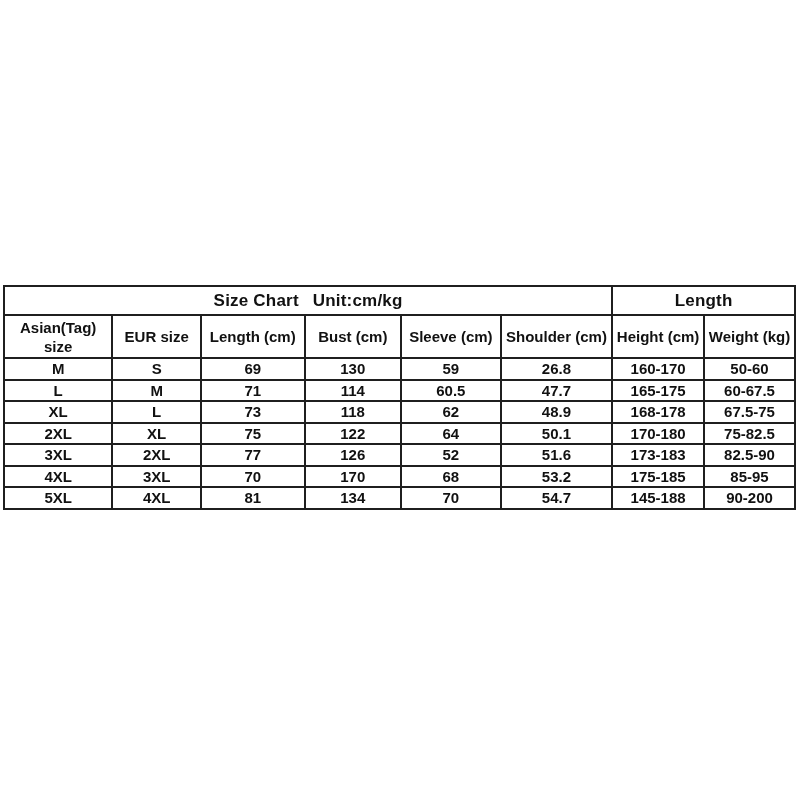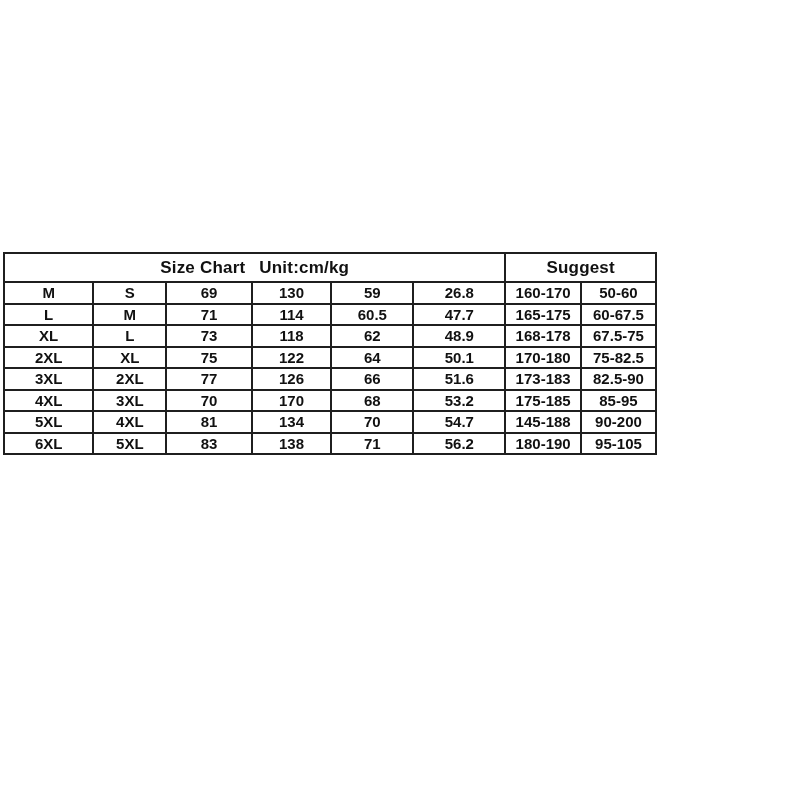--- a/index.html
+++ b/index.html
@@ -15,22 +15,22 @@
     color:var(--text-color);
     position:relative;
     overflow:hidden;
   }
   .canvas{
     position:absolute;inset:0;
     background:var(--bg-color);
   }
   table.size-table{
     position:absolute;
-    left:3px;top:252px;
-    width:654px;
+    left:3px;top:285px;
+    width:793px;
     border-collapse:collapse;
     table-layout:fixed;
     background:var(--bg-color);
   }
   table.size-table th,
   table.size-table td{
     border:2px solid var(--border-color);
     text-align:center;
     vertical-align:middle;
     font-weight:bold;
@@ -69,21 +69,31 @@
       <col style="width:12.6%">
       <col style="width:14.1%">
       <col style="width:11.6%">
       <col style="width:11.5%">
     </colgroup>
     <thead>
       <tr class="title-row">
         <th colspan="6" class="title-cell">
           <span>Size Chart</span><span class="title-gap"></span><span>Unit:cm/kg</span>
         </th>
-        <th colspan="2" class="suggest-cell">Suggest</th>
+        <th colspan="2" class="suggest-cell">Length</th>
+      </tr>
+      <tr class="header-row">
+        <th>Asian(Tag) size</th>
+        <th>EUR size</th>
+        <th>Length (cm)</th>
+        <th>Bust (cm)</th>
+        <th>Sleeve (cm)</th>
+        <th>Shoulder (cm)</th>
+        <th>Height (cm)</th>
+        <th>Weight (kg)</th>
       </tr>
     </thead>
     <tbody id="table-body">
         <tr>
           <td>M</td>
           <td>S</td>
           <td>69</td>
           <td>130</td>
           <td>59</td>
           <td>26.8</td>
@@ -118,21 +128,21 @@
           <td>64</td>
           <td>50.1</td>
           <td>170-180</td>
           <td>75-82.5</td>
         </tr>
         <tr>
           <td>3XL</td>
           <td>2XL</td>
           <td>77</td>
           <td>126</td>
-          <td>66</td>
+          <td>52</td>
           <td>51.6</td>
           <td>173-183</td>
           <td>82.5-90</td>
         </tr>
         <tr>
           <td>4XL</td>
           <td>3XL</td>
           <td>70</td>
           <td>170</td>
           <td>68</td>
@@ -143,25 +153,15 @@
         <tr>
           <td>5XL</td>
           <td>4XL</td>
           <td>81</td>
           <td>134</td>
           <td>70</td>
           <td>54.7</td>
           <td>145-188</td>
           <td>90-200</td>
         </tr>
-        <tr>
-          <td>6XL</td>
-          <td>5XL</td>
-          <td>83</td>
-          <td>138</td>
-          <td>71</td>
-          <td>56.2</td>
-          <td>180-190</td>
-          <td>95-105</td>
-        </tr>
       </tbody>
   </table>
 </div>
 
 </body></html>

